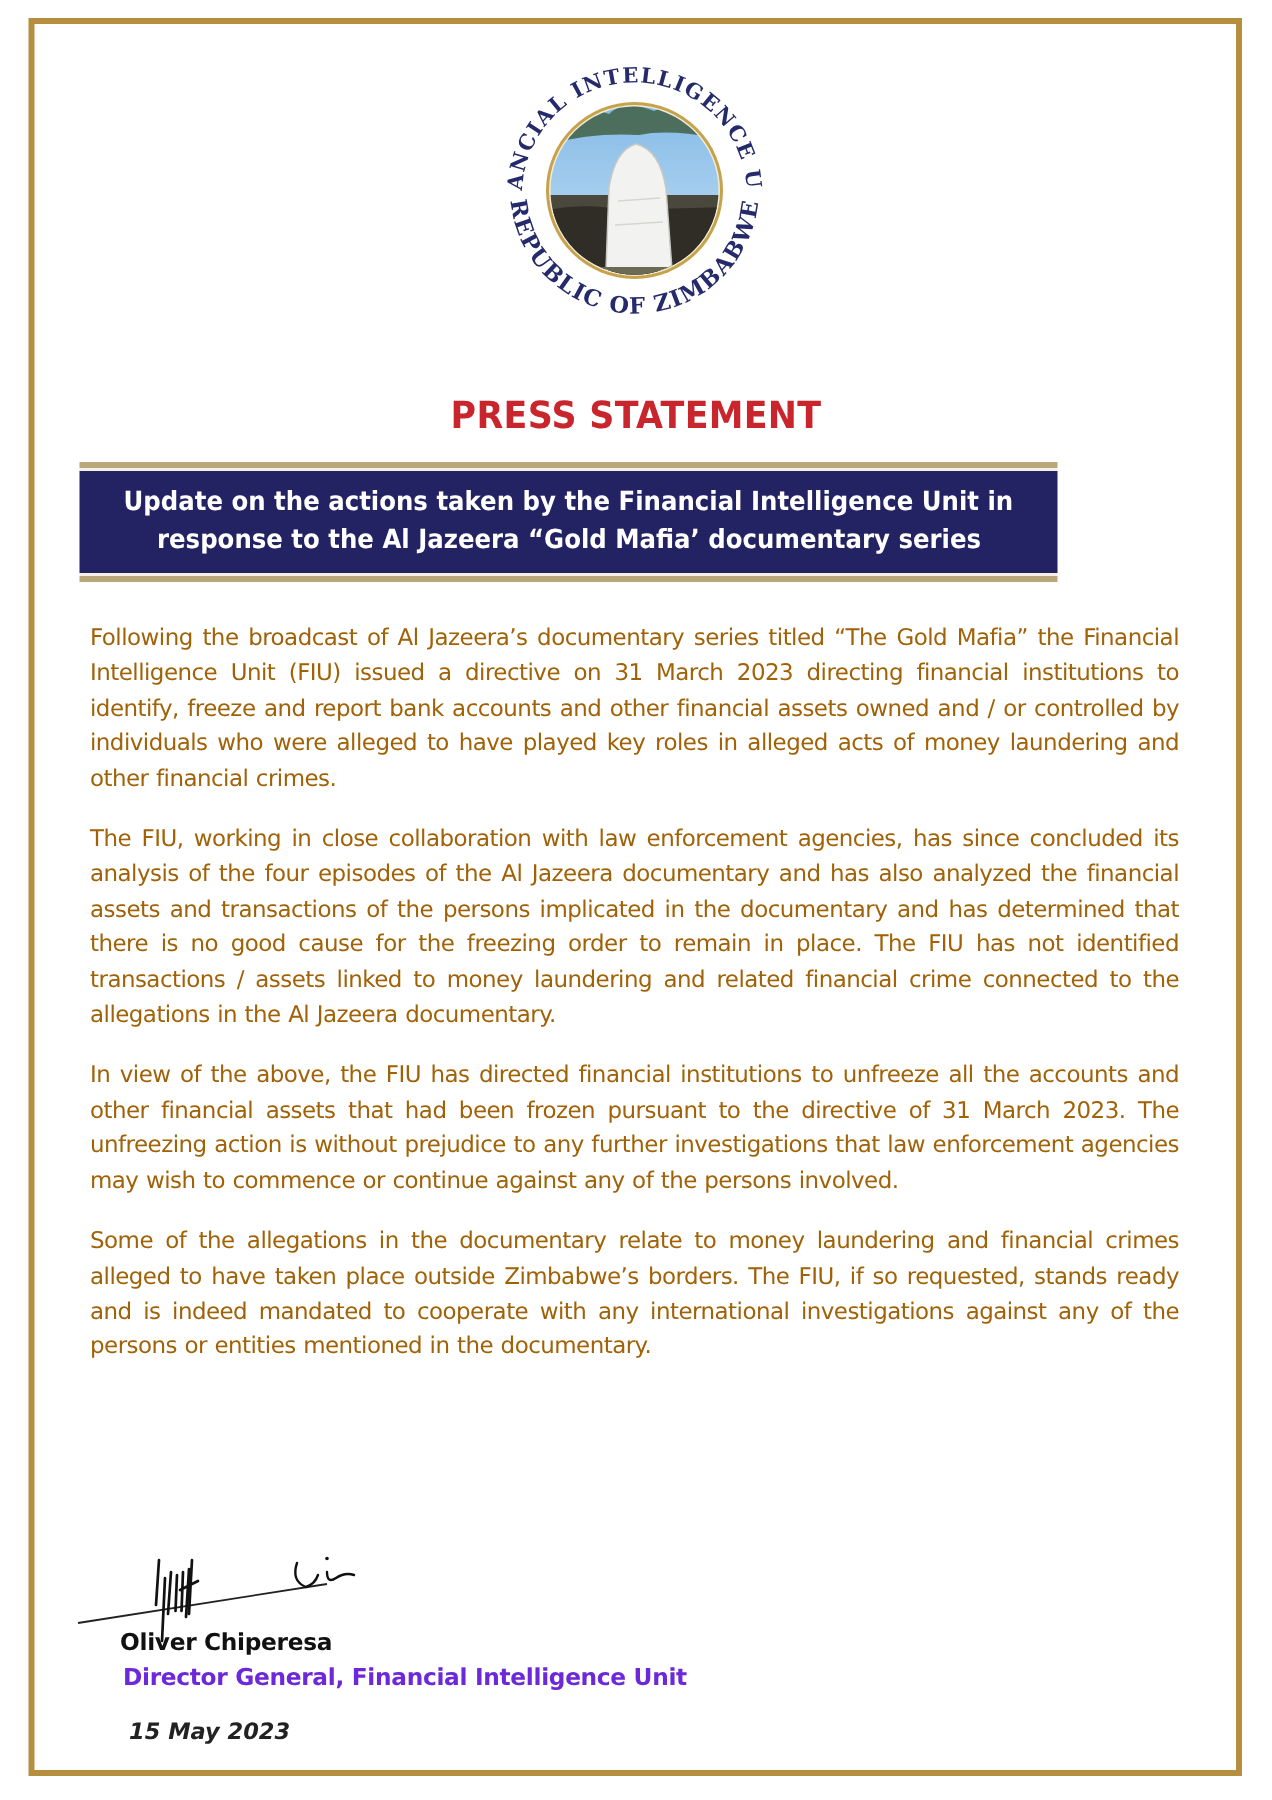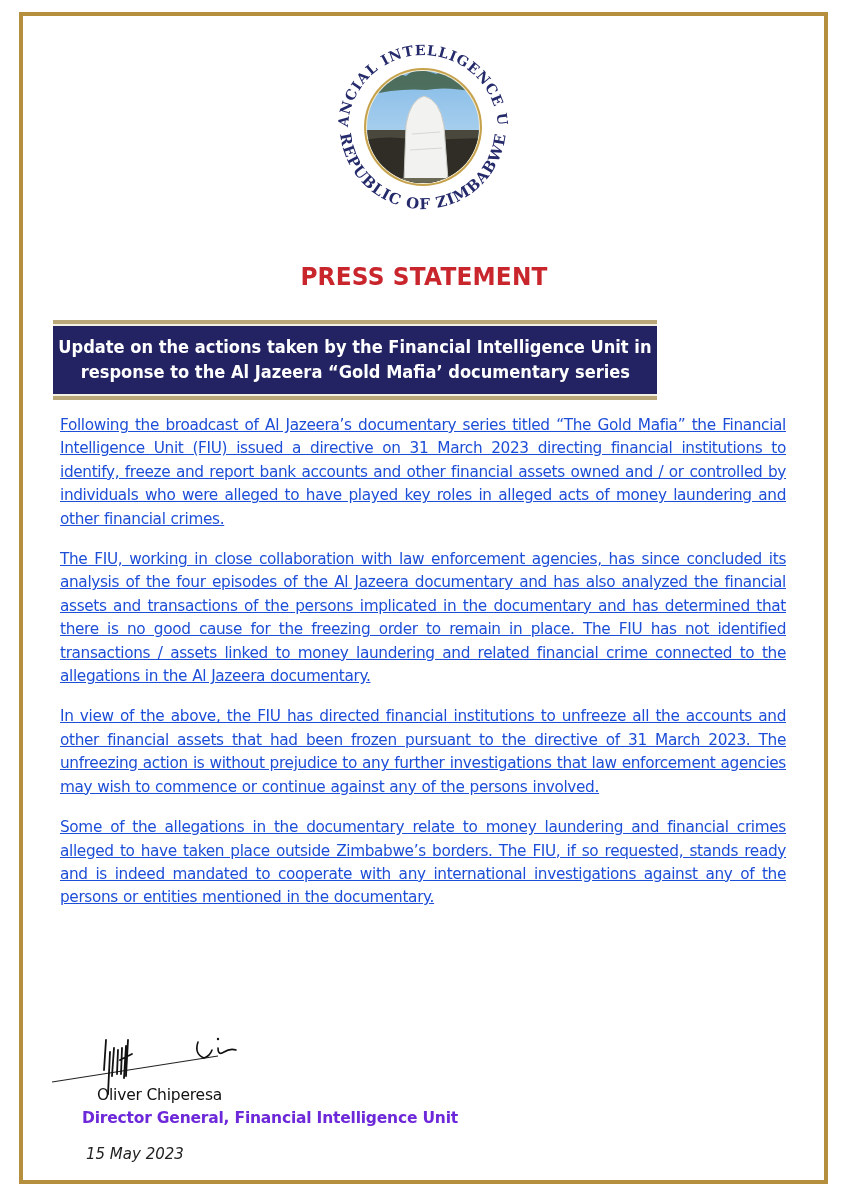--- a/index.html
+++ b/index.html
@@ -46,22 +46,21 @@
       letter-spacing: 0.2px;
       color: #c9252d;
       transform: scaleX(0.93);
       transform-origin: center;
     }
 
     .banner-wrap {
       position: absolute;
       left: 53px;
       top: 308px;
-      width: 604px;
-      margin-top: 12px;
+      width: 652px;
     }
     .banner-stripe {
       height: 4px;
       background: #b9a77a;
       margin: 0 0;
     }
     .banner-gap { height: 2px; background: #f4f0e4; }
     .banner {
       background: #232263;
       height: 68px;
@@ -79,62 +78,62 @@
       transform: scaleX(0.93);
     }
 
     .body-text {
       position: absolute;
       left: 60px;
       width: 726px;
       top: 414px;
       font-size: 15.3px;
       line-height: 23.4px;
-      color: #1d4ed8;
-      text-decoration: underline;
+      color: #a16207;
     }
     .para {
       margin: 0 0 17px 0;
       text-align: justify;
       letter-spacing: -0.35px;
       word-spacing: 0.5px;
     }
 
     .signature {
       position: absolute;
       left: 48px;
       top: 1030px;
       width: 200px;
       height: 70px;
     }
     .sig-name {
       position: absolute;
-      left: 97px;
+      left: 80px;
       top: 1086px;
-      font-weight: normal;
+      font-weight: bold;
       font-size: 15.5px;
       color: #111;
       letter-spacing: -0.2px;
     }
     .sig-title {
       position: absolute;
       left: 82px;
       top: 1109px;
       font-weight: bold;
       font-size: 15.5px;
       color: #6d28d9;
       letter-spacing: -0.2px;
     }
     .date {
       position: absolute;
       left: 86px;
       top: 1145px;
       font-style: italic;
       font-size: 15px;
       color: #222;
+      font-weight: bold;
     }
   </style>
 </head>
 <body>
 
 <div class="frame"></div>
 
 <div class="logo">
   <svg width="194" height="194" viewBox="0 0 194 194">
     <defs>

